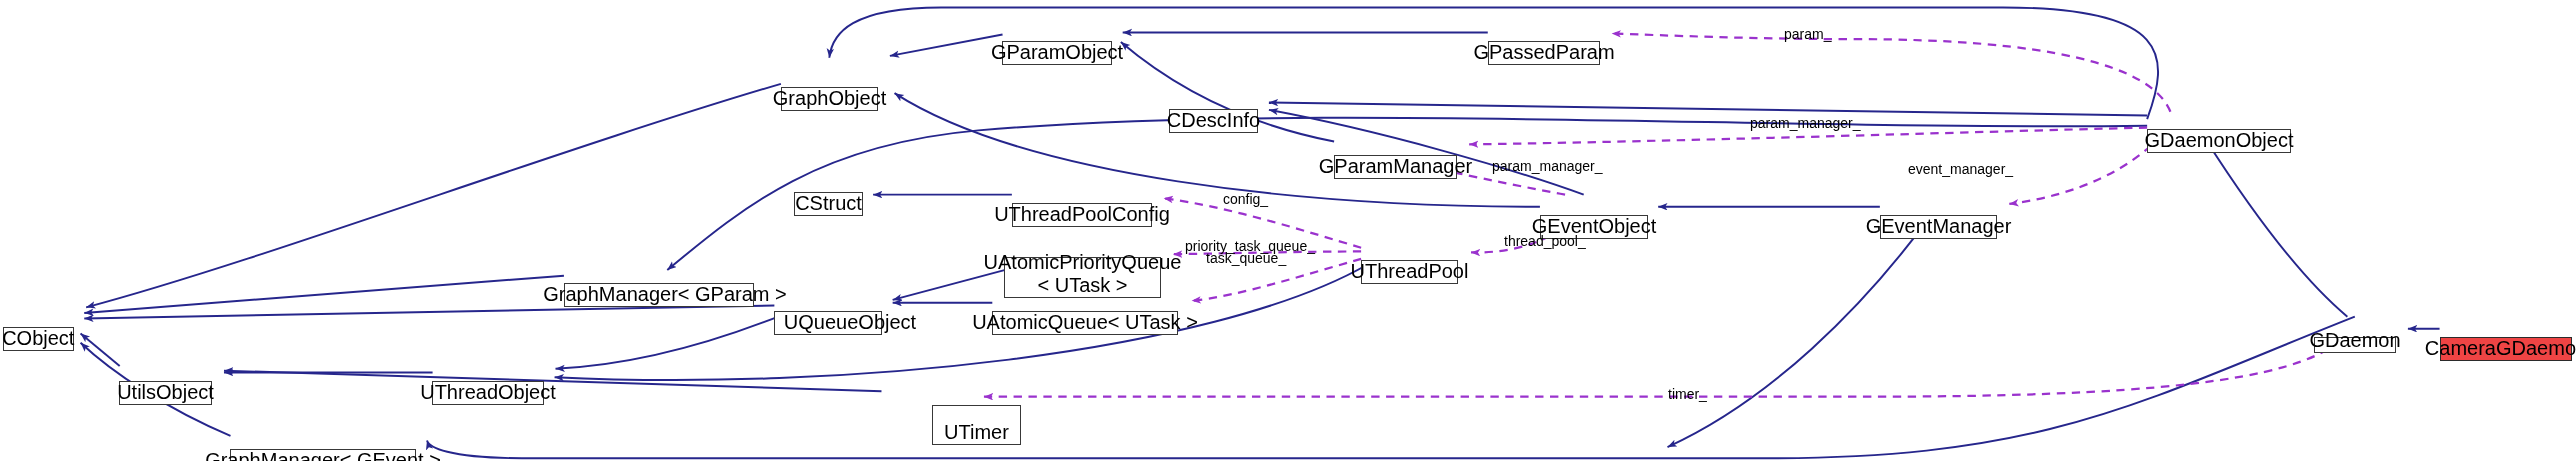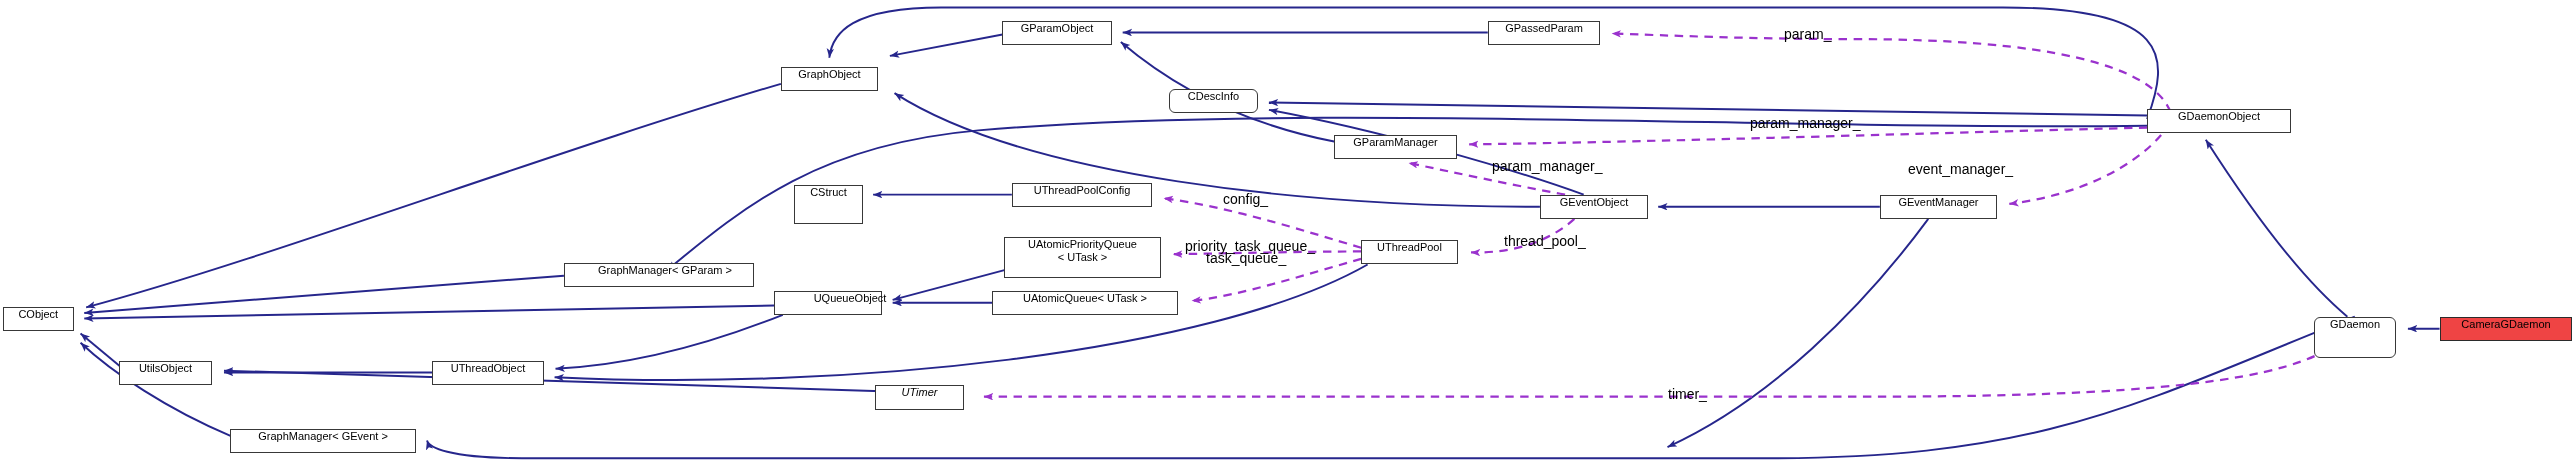--- a/index.html
+++ b/index.html
@@ -24,28 +24,29 @@
     width: 2576px;
     height: 461px;
   }
   .node {
     position: absolute;
     box-sizing: border-box;
     border: 0.9px solid #383838;
     background: #ffffff;
     color: #000000;
     font-family: "Liberation Sans", sans-serif;
-    font-size: 11px;
+    font-size: 20px;
     line-height: 1.15;
     display: flex;
-    align-items: flex-start;
+    align-items: flex-end;
     justify-content: center;
     text-align: center;
     white-space: pre;
     z-index: 5;
+    margin-top: 20px;
   }
   .node.highlight {
     background: #ef4444;
     border: 0.9px solid #2b2b2b;
   }
   .edge-label {
     position: absolute;
     font-family: "Liberation Sans", sans-serif;
     font-size: 14px;
     color: #000000;
@@ -145,37 +146,37 @@
 
       <path d="M2512,366 C2460,410 2300,426 2000,426 L1056,426"></path>
     </g>
   </svg>
 
 <div class="node" style="left: 2.8px; top: 307px; width: 71px; height: 24px;"><span class="node-label">CObject</span></div>
     <div class="node" style="left: 119px; top: 361px; width: 93px; height: 24px;"><span class="node-label">UtilsObject</span></div>
     <div class="node" style="left: 230px; top: 429px; width: 186px; height: 24px;"><span class="node-label">GraphManager&lt; GEvent &gt;</span></div>
     <div class="node" style="left: 432px; top: 361px; width: 112px; height: 24px;"><span class="node-label">UThreadObject</span></div>
     <div class="node" style="left: 564px; top: 263px; width: 190px; height: 24px; padding-left: 12px;"><span class="node-label">GraphManager&lt; GParam &gt;</span></div>
-    <div class="node" style="left: 794px; top: 185px; width: 69px; height: 39px;"><span class="node-label">CStruct</span></div>
+    <div class="node" style="left: 794px; top: 172px; width: 69px; height: 24px;"><span class="node-label">CStruct</span></div>
     <div class="node" style="left: 781px; top: 67px; width: 97px; height: 24px;"><span class="node-label">GraphObject</span></div>
     <div class="node" style="left: 774px; top: 291px; width: 108px; height: 24px; padding-left: 44px;"><span class="node-label">UQueueObject</span></div>
-    <div class="node" style="left: 875px; top: 385px; width: 89px; height: 25px; font-style: italic;"><span class="node-label">UTimer</span></div>
+    <div class="node" style="left: 932px; top: 385px; width: 89px; height: 40px;"><span class="node-label">UTimer</span></div>
     <div class="node" style="left: 1012px; top: 183px; width: 140px; height: 24px;"><span class="node-label">UThreadPoolConfig</span></div>
     <div class="node" style="left: 1004px; top: 237px; width: 157px; height: 41px;"><span class="node-label">UAtomicPriorityQueue
 &lt; UTask &gt;</span></div>
     <div class="node" style="left: 992px; top: 291px; width: 186px; height: 24px;"><span class="node-label">UAtomicQueue&lt; UTask &gt;</span></div>
     <div class="node" style="left: 1002px; top: 20.5px; width: 110px; height: 24px;"><span class="node-label">GParamObject</span></div>
-    <div class="node" style="left: 1169px; top: 89px; width: 89px; height: 24px; border-radius: 6px;"><span class="node-label">CDescInfo</span></div>
+    <div class="node" style="left: 1169px; top: 89px; width: 89px; height: 24px;"><span class="node-label">CDescInfo</span></div>
     <div class="node" style="left: 1334px; top: 135px; width: 123px; height: 24px;"><span class="node-label">GParamManager</span></div>
     <div class="node" style="left: 1361px; top: 240px; width: 97px; height: 24px;"><span class="node-label">UThreadPool</span></div>
     <div class="node" style="left: 1540px; top: 195px; width: 108px; height: 24px;"><span class="node-label">GEventObject</span></div>
     <div class="node" style="left: 1488px; top: 20.5px; width: 112px; height: 24px;"><span class="node-label">GPassedParam</span></div>
     <div class="node" style="left: 1880px; top: 195px; width: 117px; height: 24px;"><span class="node-label">GEventManager</span></div>
     <div class="node" style="left: 2147px; top: 109px; width: 144px; height: 24px;"><span class="node-label">GDaemonObject</span></div>
-    <div class="node" style="left: 2314px; top: 317px; width: 82px; height: 41px; border-radius: 6px;"><span class="node-label">GDaemon</span></div>
+    <div class="node" style="left: 2314px; top: 317px; width: 82px; height: 16px;"><span class="node-label">GDaemon</span></div>
     <div class="node highlight" style="left: 2440px; top: 317px; width: 132px; height: 24px;"><span class="node-label">CameraGDaemon</span></div>
     <div class="edge-label" style="left: 1784px; top: 26px;">param_</div>
     <div class="edge-label" style="left: 1750px; top: 115px;">param_manager_</div>
     <div class="edge-label" style="left: 1492px; top: 158px;">param_manager_</div>
     <div class="edge-label" style="left: 1908px; top: 161px;">event_manager_</div>
     <div class="edge-label" style="left: 1223px; top: 191px;">config_</div>
     <div class="edge-label" style="left: 1504px; top: 233px;">thread_pool_</div>
     <div class="edge-label" style="left: 1185px; top: 238px; text-align: center;">priority_task_queue_</div>
     <div class="edge-label" style="left: 1206px; top: 250px;">task_queue_</div>
     <div class="edge-label" style="left: 1668px; top: 386px;">timer_</div>

